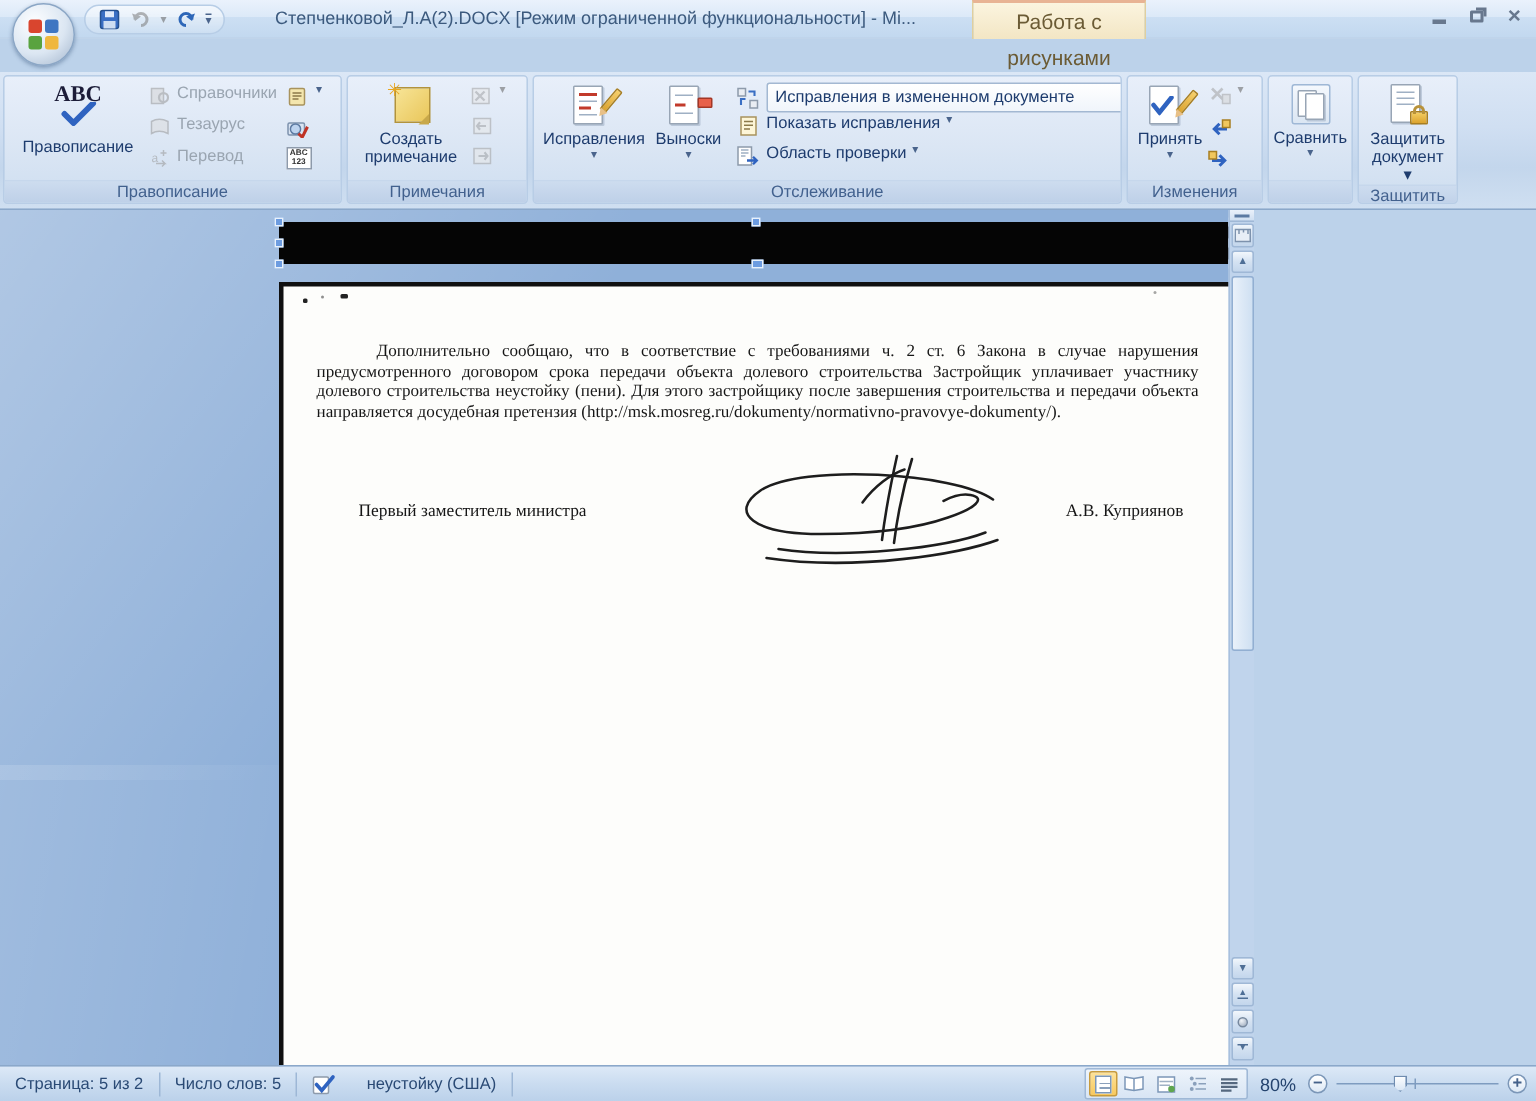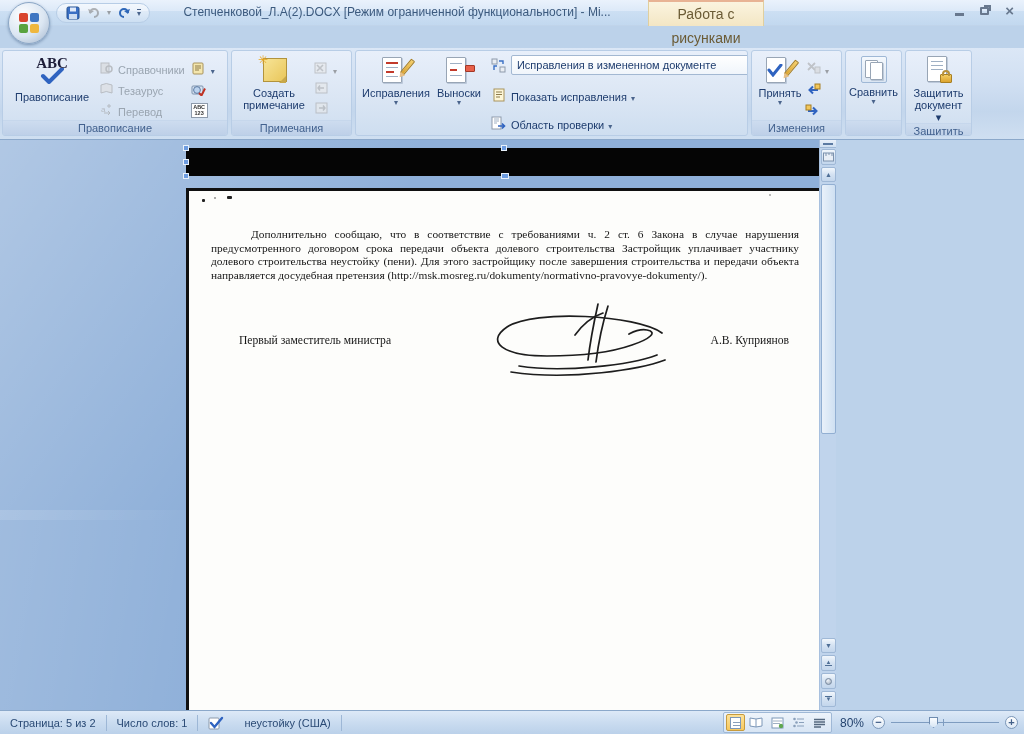--- a/index.html
+++ b/index.html
@@ -49,21 +49,21 @@
     border-bottom:1px solid #8ba8ca; display:flex; gap:3px; padding:2px 0 3px 2px; }
   .rgroup { height:86px; border:1px solid #b8cde6; border-radius:3px; display:flex; flex-direction:column;
     background:linear-gradient(#e8effa, #dbe6f4 55%, #cedef0); overflow:hidden; }
   .rgroup-body { flex:1; display:flex; padding:2px 3px 0 3px; }
   .rgroup-label { height:15px; font-size:11px; color:#42618e; text-align:center; line-height:14px;
     background:linear-gradient(#cddcef, #bed0e8); border-top:1px solid #c6d7ec; }
   .bigbtn { display:flex; flex-direction:column; align-items:center; justify-content:flex-start;
     padding:3px 4px 0 4px; border-radius:3px; }
   .bigbtn .blabel { font-size:11px; color:#1e3c6e; text-align:center; line-height:12px; margin-top:3px; white-space:pre-line; }
   .caret-line { font-size:8px; color:#4a648c; line-height:8px; }
-  .smallrow { display:flex; align-items:flex-end; gap:4px; height:20px; font-size:11px; color:#1e3c6e; white-space:nowrap; }
+  .smallrow { display:flex; align-items:flex-start; gap:4px; height:20px; font-size:11px; color:#1e3c6e; white-space:nowrap; }
   .smallrow.disabled { color:#9aa5b1; }
   .mini-ic { width:16px; height:16px; display:flex; align-items:center; justify-content:center; }
   .combo { height:20px; background:linear-gradient(#fff,#f0f5fb); border:1px solid #a3b8d2; border-radius:2px;
     font-size:11px; color:#1e3c6e; display:flex; align-items:center; padding:0 5px; gap:6px; }
   .combo .cv { flex:1; white-space:nowrap; overflow:hidden; }
   .dis { filter:grayscale(1); opacity:.55; }
 
   
   .docic { position:relative; width:20px; height:26px; background:#fff; border:1px solid #98a5b5;
     border-radius:1px; box-shadow:1px 1px 0 rgba(120,140,165,.35); }
@@ -344,20 +344,21 @@
                   <rect x="1" y="1" width="9" height="12" fill="#fff" stroke="#8d9aab"></rect>
                   <path d="M3,3 h5 M3,5 h5 M3,7 h3" stroke="#9fb0c4"></path>
                   <path d="M7,10 h6 M11,7.5 L13.5,10 L11,12.5" fill="none" stroke="#2f63c0" stroke-width="1.6"></path>
                 </svg>
               </span>
             <span>Область проверки</span>
             <span class="caret-line">▾</span>
           </div>
         </div>
       </div>
+      <div class="rgroup-label">Отслеживание</div>
     </div>
 
     <div class="rgroup" style="width:91px;">
       <div class="rgroup-body">
         <div class="bigbtn" style="width:50px;">
           <span style="position:relative;width:30px;height:28px;">
             <span class="docic" style="position:absolute;left:1px;top:1px;"></span>
             <svg style="position:absolute;left:2px;top:8px;" width="16" height="13" viewBox="0 0 16 13">
                 <path d="M2,6 L6,11 L14,1" fill="none" stroke="#2f63c0" stroke-width="3" stroke-linecap="round"></path>
               </svg>
@@ -497,21 +498,21 @@
       <div class="vs-btn" style="top:551px;height:16px;flex-direction:column;line-height:5px;">
         <span style="width:7px;height:1px;background:#4f6f96;"></span>
           <span style="font-size:6px;">▼</span>
       </div>
     </div>
   </div>
 
   <div class="statusbar">
     <div class="sb-item">Страница: 5 из 2</div>
     <div class="sb-sep"></div>
-    <div class="sb-item">Число слов: 1</div>
+    <div class="sb-item">Число слов: 5</div>
     <div class="sb-sep"></div>
     <div class="sb-item" style="display:flex;align-items:center;">
       <svg width="16" height="14" viewBox="0 0 16 14">
           <rect x="1" y="2" width="10" height="11" rx="1" fill="#fff" stroke="#8d9aab"></rect>
           <path d="M3,7 L6.5,11 L14,2" fill="none" stroke="#2f63c0" stroke-width="2.4" stroke-linecap="round"></path>
         </svg>
     </div>
     <div class="sb-item">неустойку (США)</div>
     <div class="sb-sep"></div>
 

